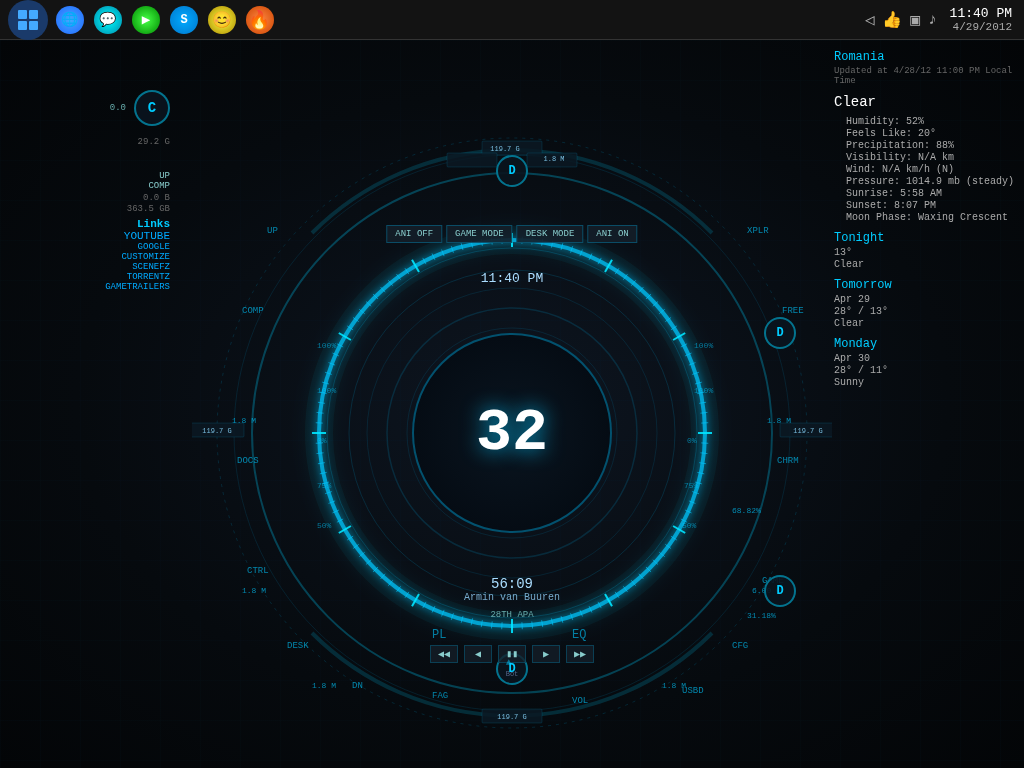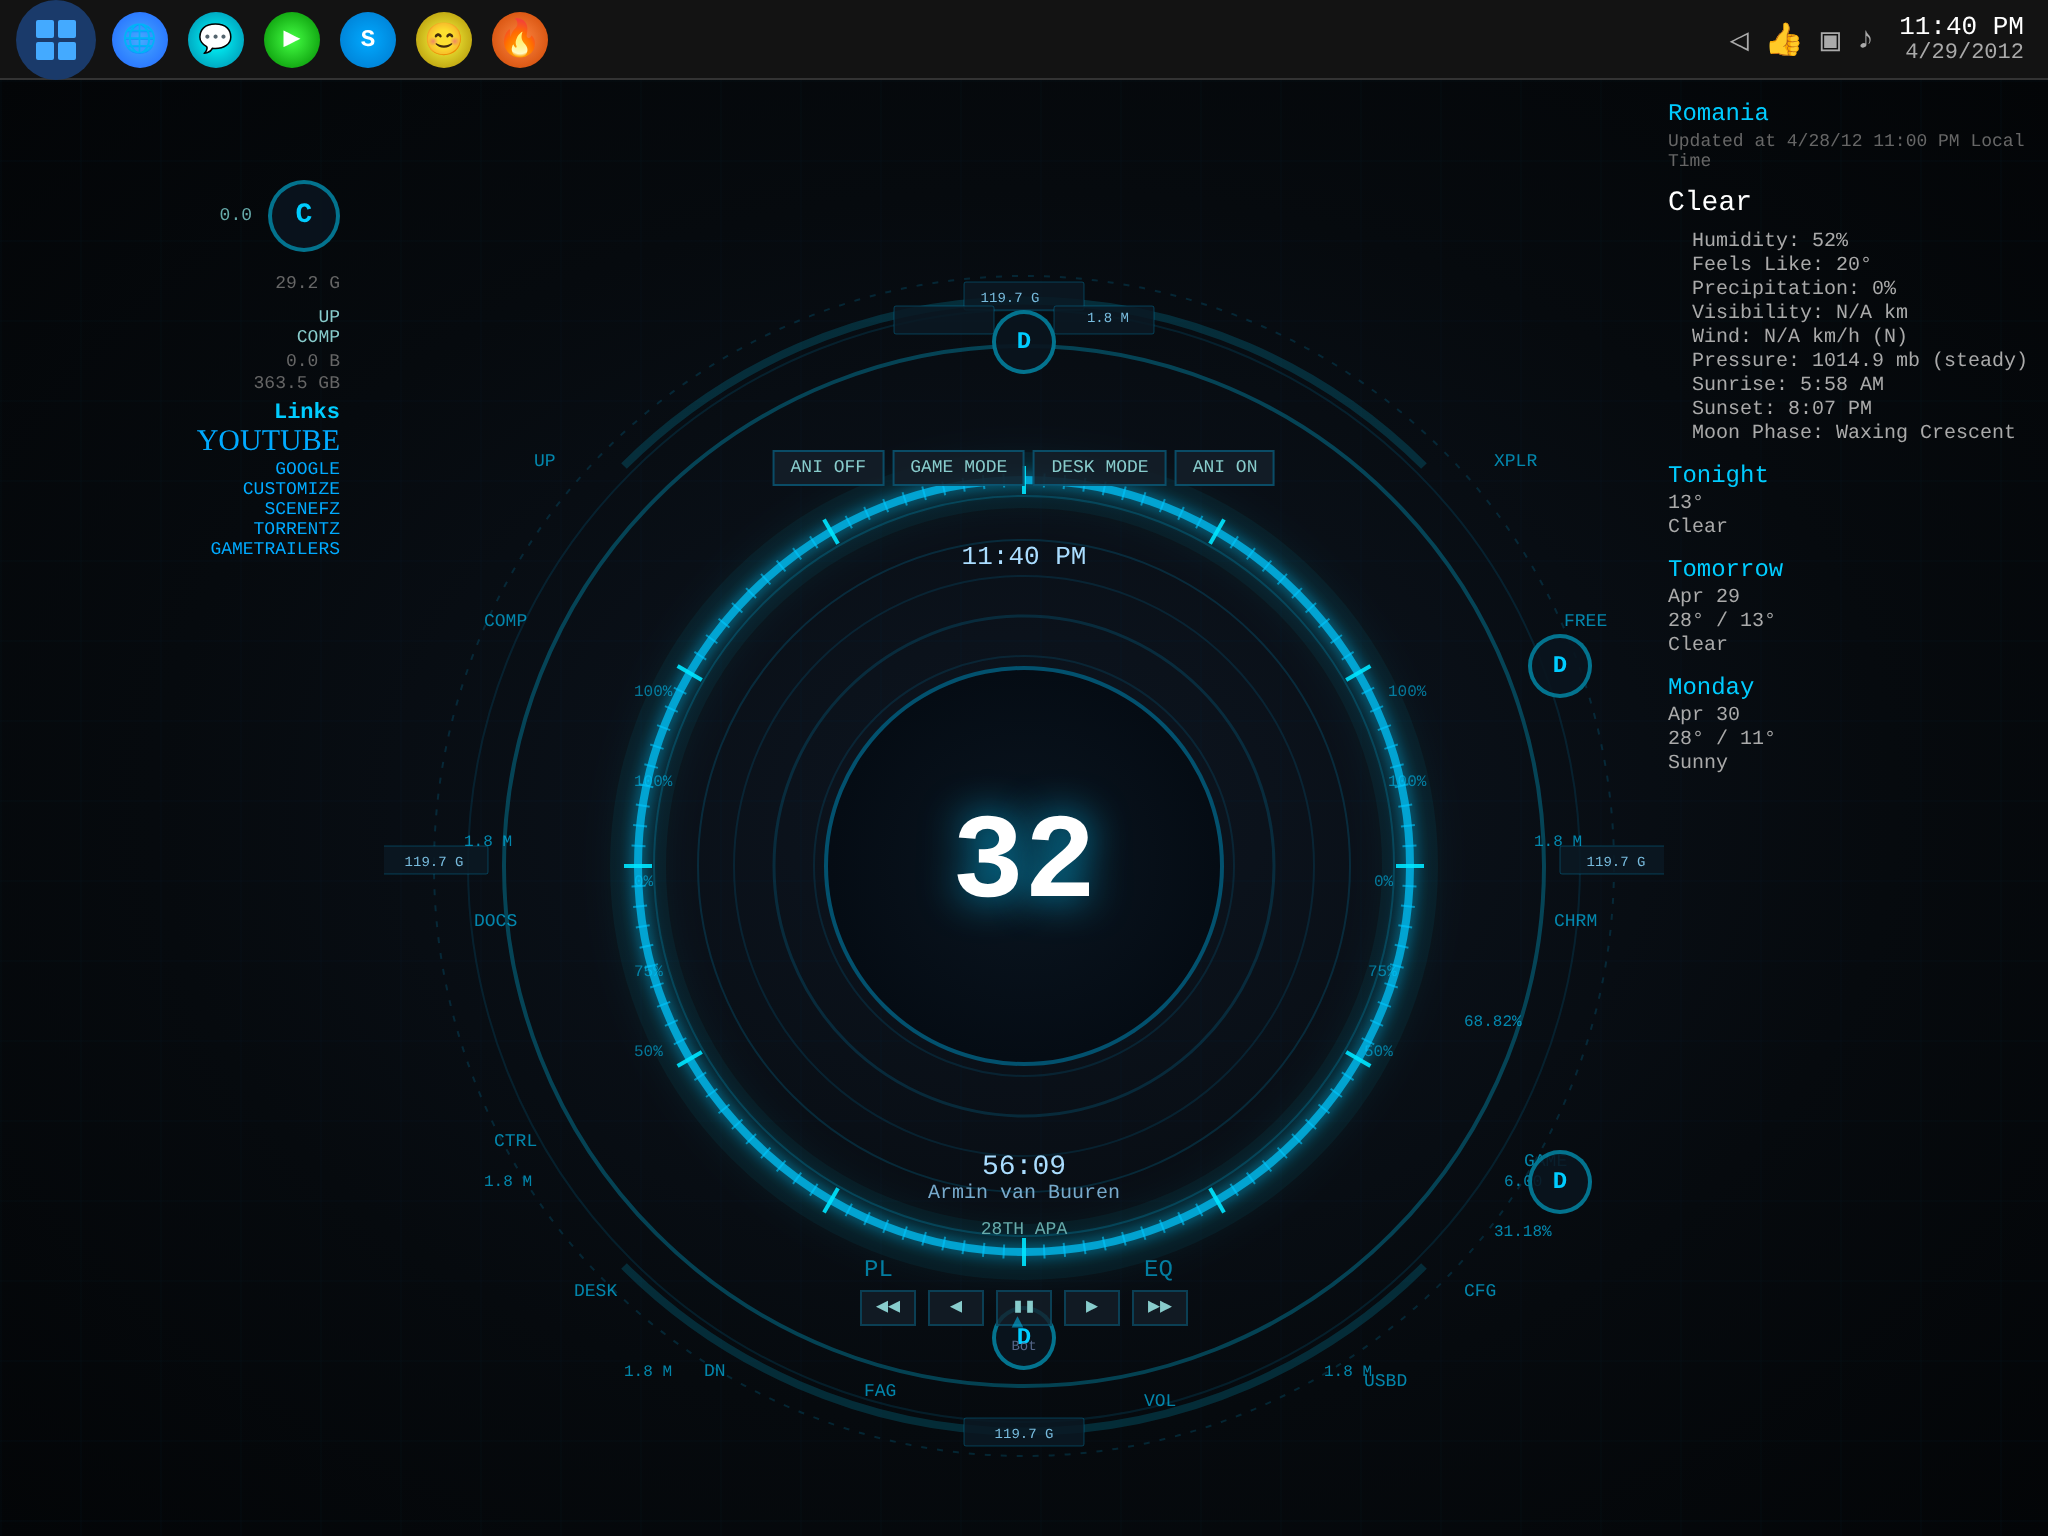--- a/index.html
+++ b/index.html
@@ -260,47 +260,47 @@
 
 <div id="bg"></div>
 
 <div id="left-panel" style="position:absolute;top:90px;left:10px;width:160px;text-align:right;">
   <div style="display:flex;align-items:center;justify-content:flex-end;gap:8px;margin-bottom:8px;">
     <div style="font-size:9px;color:#6aa;line-height:1.6;">
       <div>0.0</div>
     </div>
     <div class="c-circle">C</div>
   </div>
-  <div style="font-size:9px;color:#666;line-height:1.8;margin-bottom:4px;">
+  <div style="font-size:9px;color:#666;line-height:1.8;margin-bottom:21px;">
     <div>29.2 G</div>
   </div>
   <div style="font-size:9px;color:#888;margin-bottom:2px;">
     <div style="color:#8cc;">UP</div>
     <div style="color:#8cc;">COMP</div>
   </div>
   <div style="font-size:9px;color:#666;margin:1px 0;">0.0 B</div>
   <div style="font-size:9px;color:#666;margin:1px 0;">363.5 GB</div>
   <div style="margin-top:4px;">
     <div style="color:#0cf;font-size:11px;font-weight:bold;">Links</div>
-    <div style="color:#0af;font-size:15px;cursor:pointer;font-family:Liberation Serif, serif;">YOUTUBE</div>
+    <div style="color:#0af;font-size:11px;cursor:pointer;">YOUTUBE</div>
     <div style="color:#0af;font-size:9px;cursor:pointer;">GOOGLE</div>
     <div style="color:#0af;font-size:9px;cursor:pointer;">CUSTOMIZE</div>
     <div style="color:#0af;font-size:9px;cursor:pointer;">SCENEFZ</div>
     <div style="color:#0af;font-size:9px;cursor:pointer;">TORRENTZ</div>
     <div style="color:#0af;font-size:9px;cursor:pointer;">GAMETRAILERS</div>
   </div>
 </div>
 
 <div id="weather-panel">
   <div class="weather-location">Romania</div>
   <div class="weather-updated">Updated at 4/28/12 11:00 PM Local Time</div>
   <div class="weather-cond">Clear</div>
   <div class="weather-detail">Humidity: 52%</div>
   <div class="weather-detail">Feels Like: 20°</div>
-  <div class="weather-detail">Precipitation: 0%</div>
+  <div class="weather-detail">Precipitation: 88%</div>
   <div class="weather-detail">Visibility: N/A km</div>
   <div class="weather-detail">Wind: N/A km/h (N)</div>
   <div class="weather-detail">Pressure: 1014.9 mb (steady)</div>
   <div class="weather-detail">Sunrise: 5:58 AM</div>
   <div class="weather-detail">Sunset: 8:07 PM</div>
   <div class="weather-detail">Moon Phase: Waxing Crescent</div>
 
   <div class="forecast-section">
     <div class="forecast-label">Tonight</div>
     <div class="forecast-detail">13°</div>

